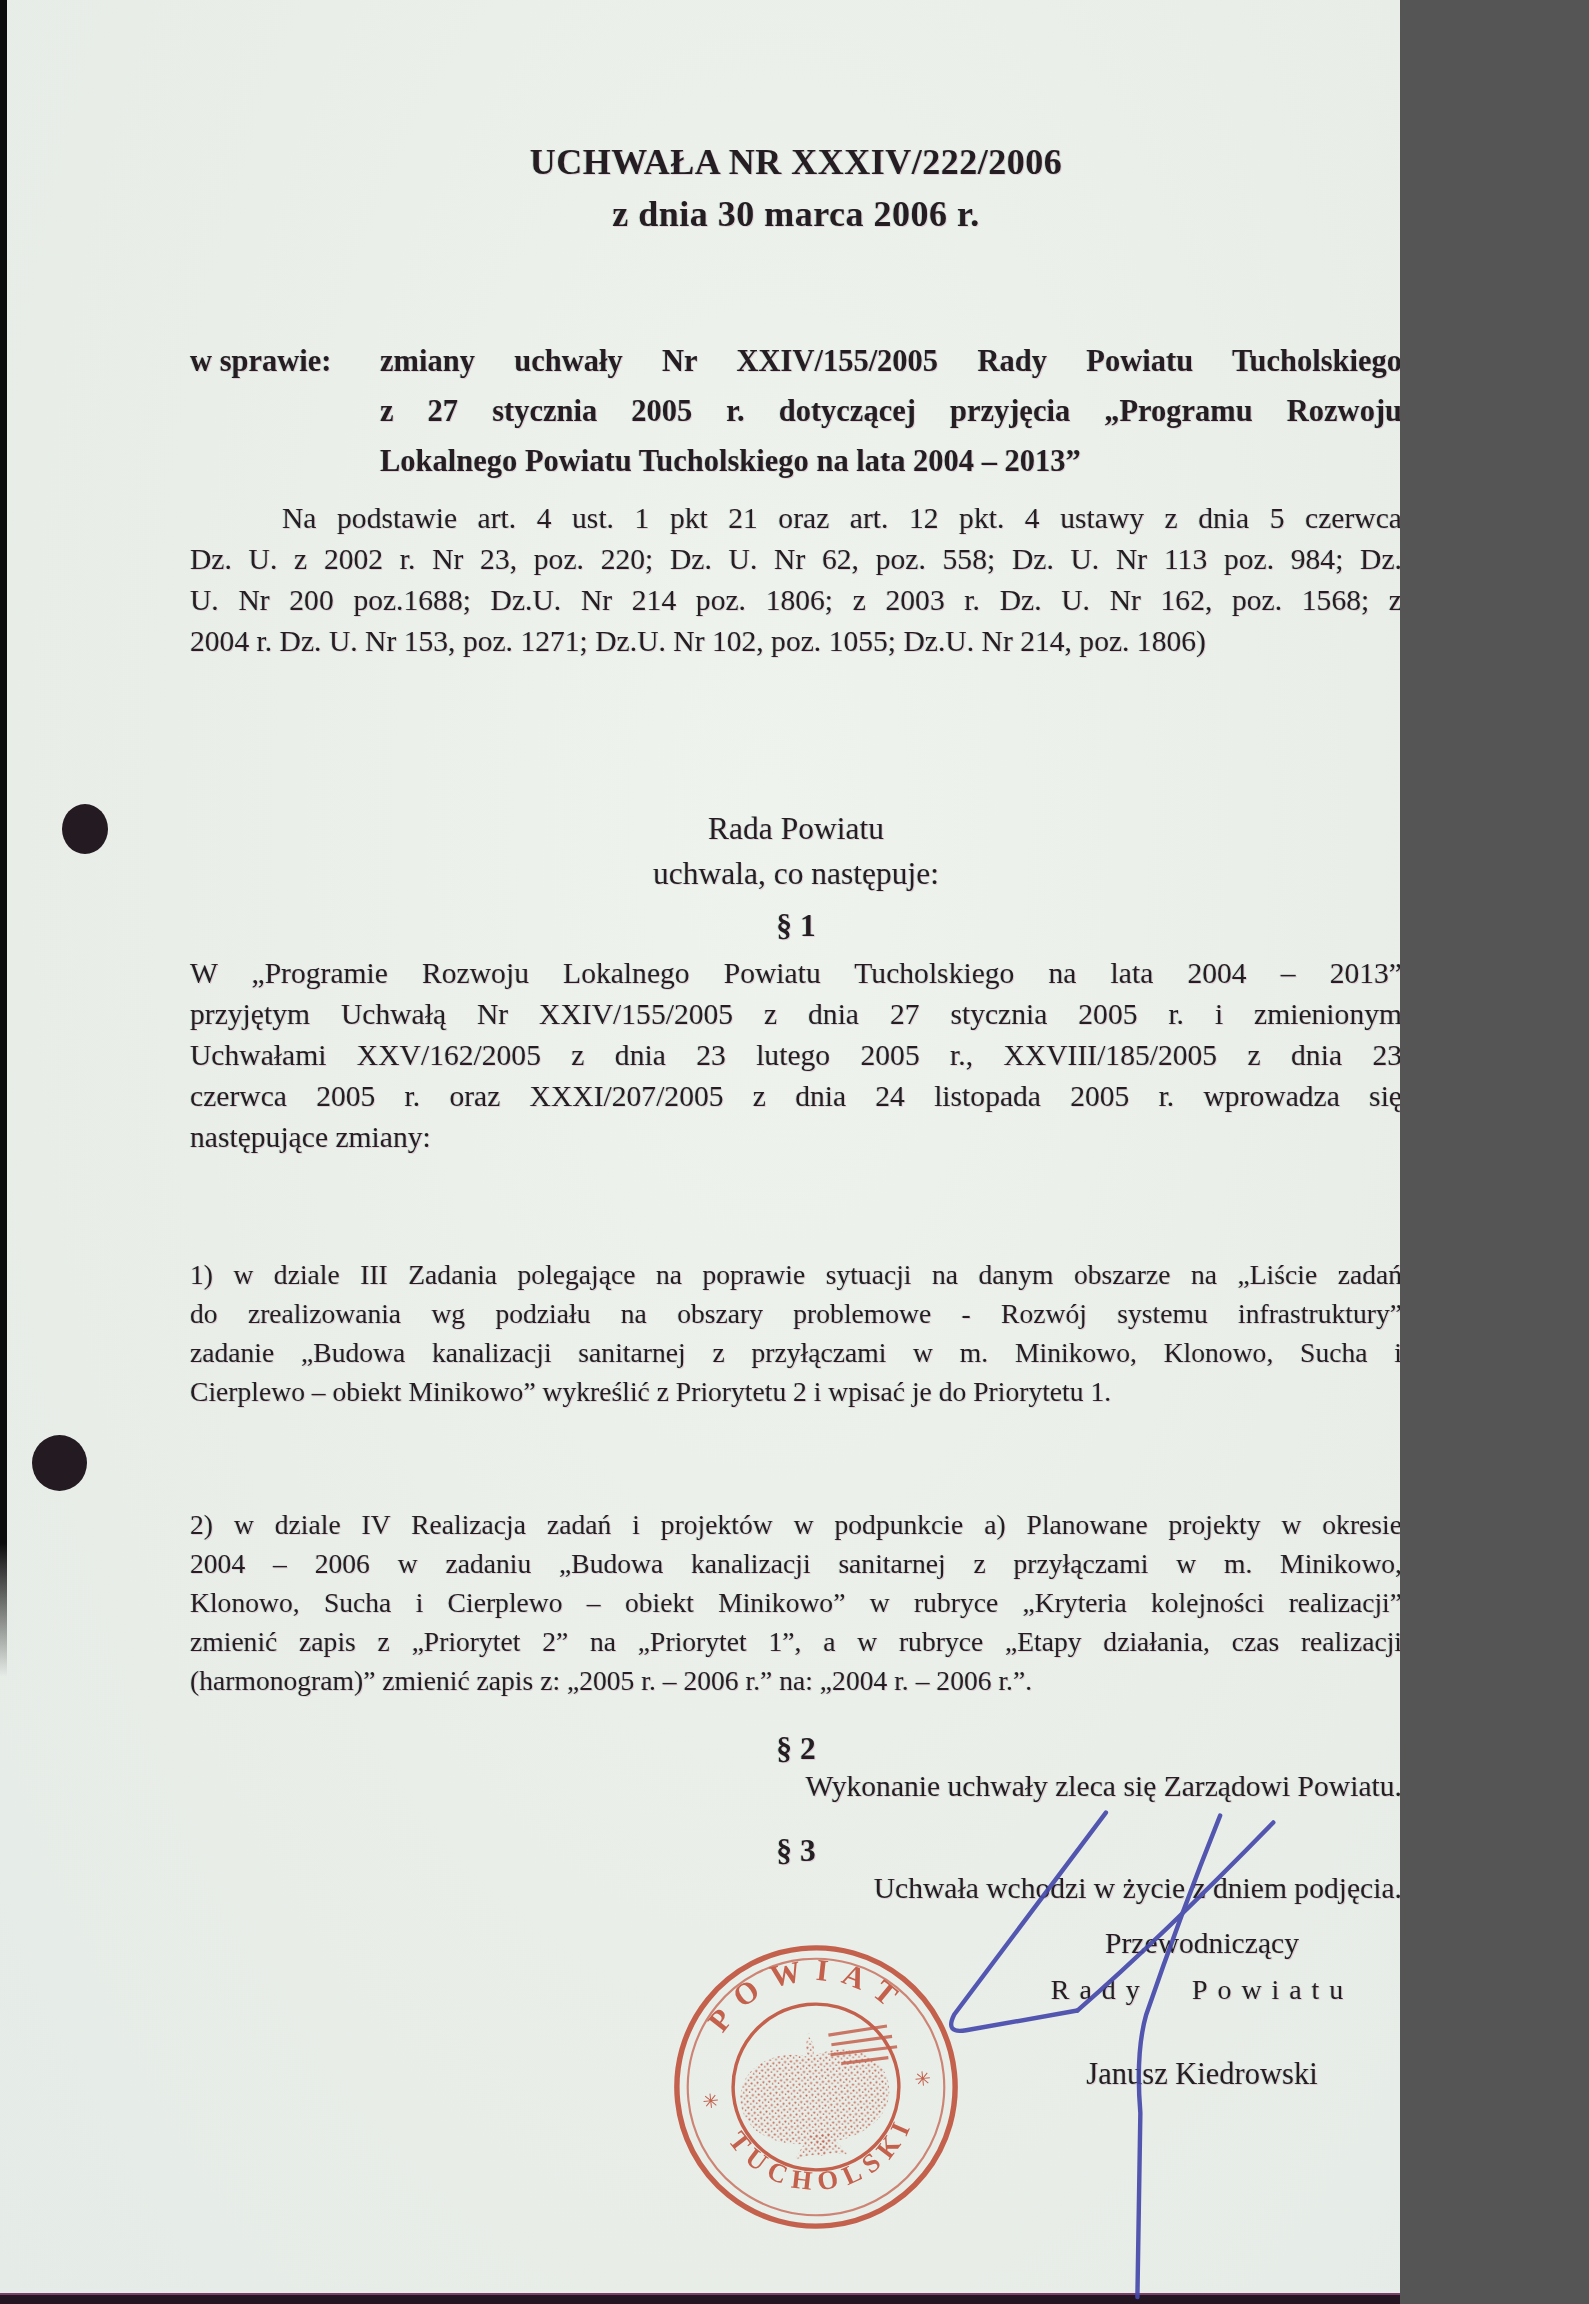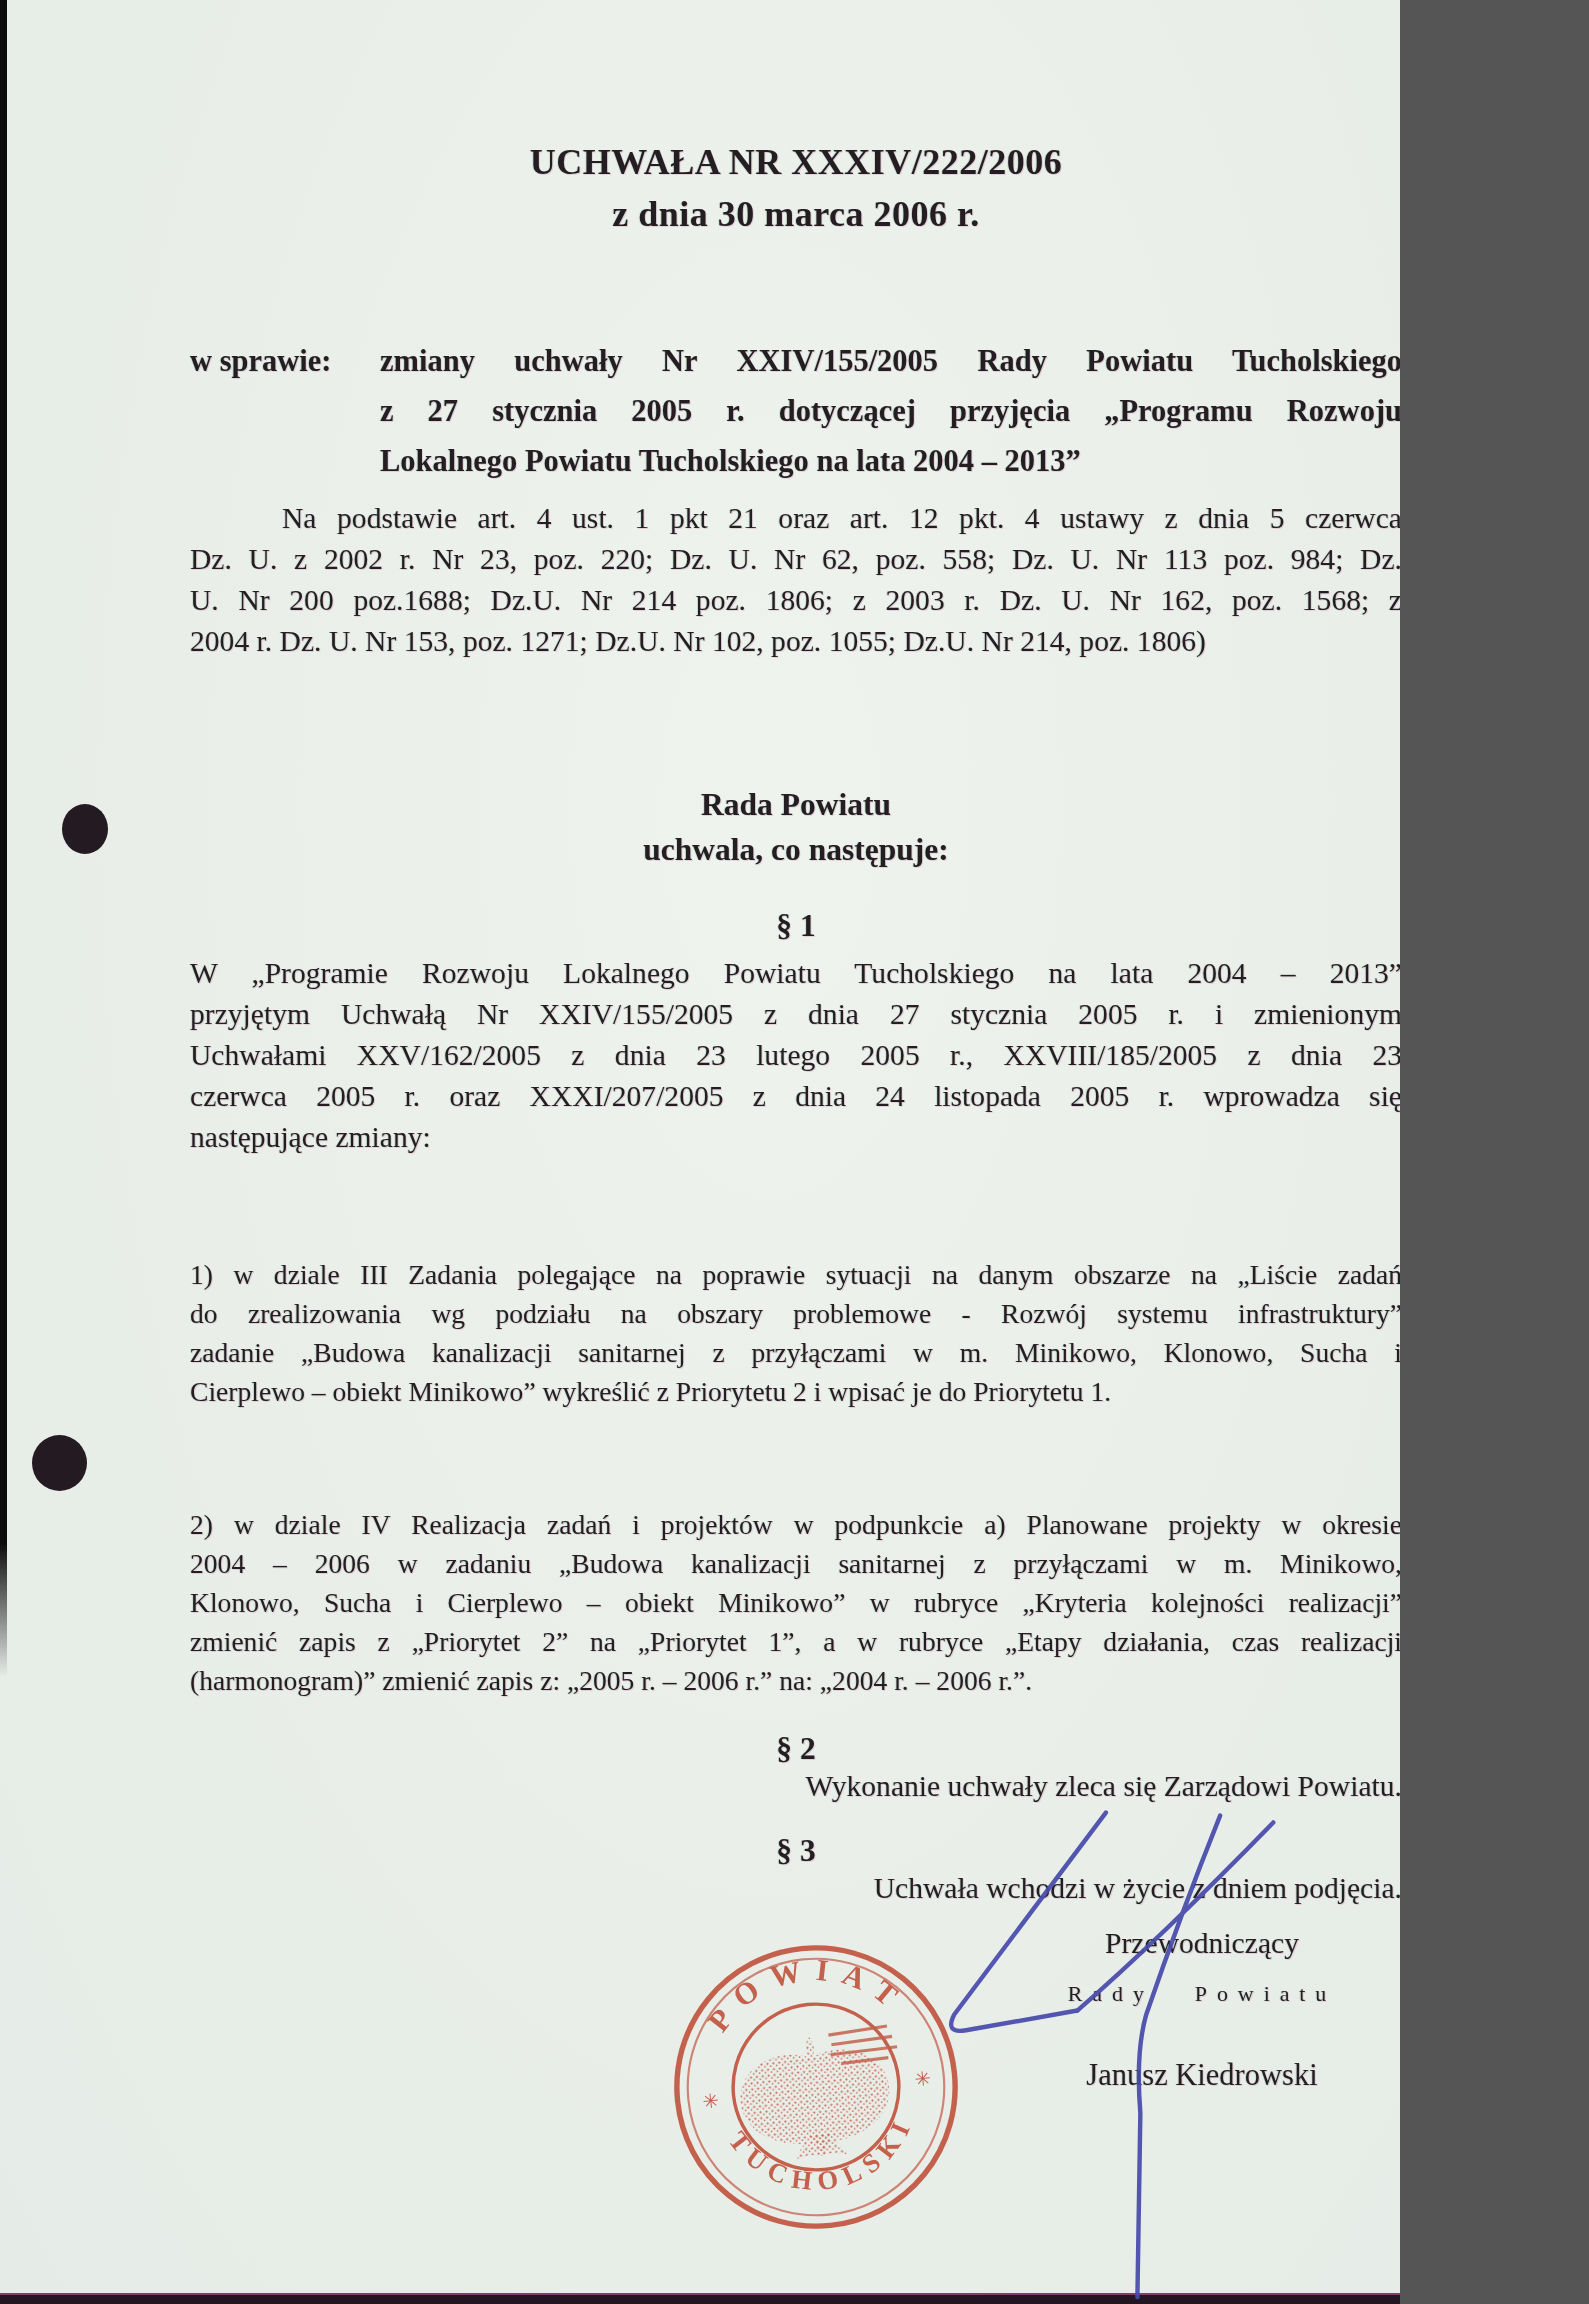--- a/index.html
+++ b/index.html
@@ -17,35 +17,35 @@
   .fringe{text-shadow:1px 0.5px 0 rgba(175,30,120,.16), -1px -0.5px 0 rgba(25,140,80,.16);}
   .cblock .tline{text-align:center;}
   .jblock .tline{text-align:justify;text-align-last:justify;}
   .jblock .tline-last{text-align-last:left;}
   .title-block{top:136px;font-size:36px;line-height:52px;font-weight:bold;letter-spacing:0.5px;}
   .subject-block{top:336px;font-size:30.5px;line-height:50px;font-weight:bold;display:flex;}
   .subject-label{width:190px;flex:0 0 auto;}
   .subject-lines{flex:1 1 auto;}
   .legal-block{top:498px;font-size:29.6px;line-height:41px;}
   .legal-block .tline:first-child{text-indent:92px;}
-  .enacting-block{top:782px;font-size:31.5px;line-height:45px;font-weight:bold;}
+  .enacting-block{top:806px;font-size:31.5px;line-height:45px;font-weight:normal;}
   .sec-head{font-size:31.5px;font-weight:bold;text-align:center;}
   .s1-head{top:908px;}
   .s1-body{top:953px;font-size:29.6px;line-height:41px;}
   .item-block{font-size:27.6px;line-height:39px;}
   .item1{top:1255px;}
   .item2{top:1505px;}
   .s2-head{top:1731px;}
   .s2-text{top:1770px;font-size:29.6px;}
   .s3-head{top:1833px;}
   .s3-text{top:1872px;font-size:29.6px;}
   .plain{text-align:right;}
   .sig-block{left:1020px;top:1927px;width:364px;text-align:center;}
   .sig-role1{font-size:29.6px;}
-  .sig-role2{font-size:22px;letter-spacing:9.9px;word-spacing:25.6px;margin-top:21px;white-space:nowrap;}
+  .sig-role2{font-size:28px;letter-spacing:9.9px;word-spacing:25.6px;margin-top:14px;white-space:nowrap;}
   .sig-name{font-size:30.5px;margin-top:51px;}
   
   .left-strip{left:0;top:0;width:6.9px;height:1677px;background:linear-gradient(to bottom,#0c0c0c 0 92%,rgba(12,12,12,0) 100%);}
   .bottom-bar{left:0;top:2293px;width:1590px;height:10.8px;background:linear-gradient(to bottom,#7e3f6b 0 2px,#241522 2px 100%);}
   .hole{border-radius:50%;background:radial-gradient(circle at 45% 45%, #241a21 0 70%, #3a2530 92%, rgba(40,25,35,0) 100%);}
   .hole1{left:62px;top:804px;width:46px;height:50px;}
   .hole2{left:31.5px;top:1435px;width:55px;height:56px;}
   .speck{left:1527px;top:19.7px;width:9.9px;height:14.8px;background:#1d1d22;border-radius:40% 60% 55% 45%;transform:rotate(18deg);}
   .stamp-wrap{left:668px;top:1939px;width:296px;height:296px;opacity:.88;transform:rotate(-6deg);}
   .sig-ink{left:887px;top:1788px;width:424px;height:516px;}

